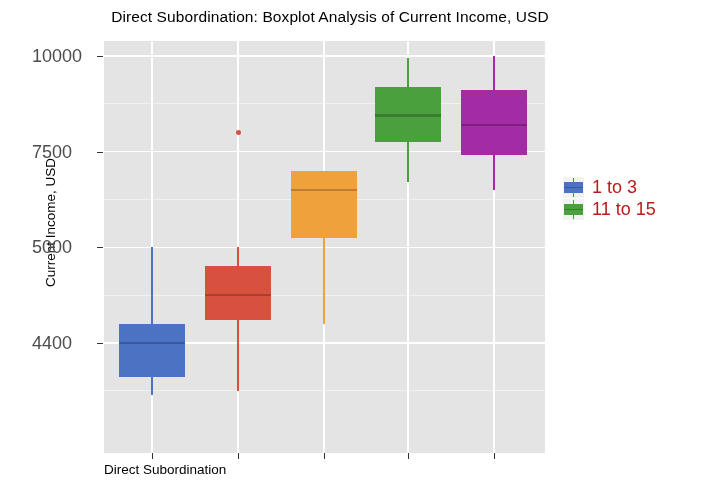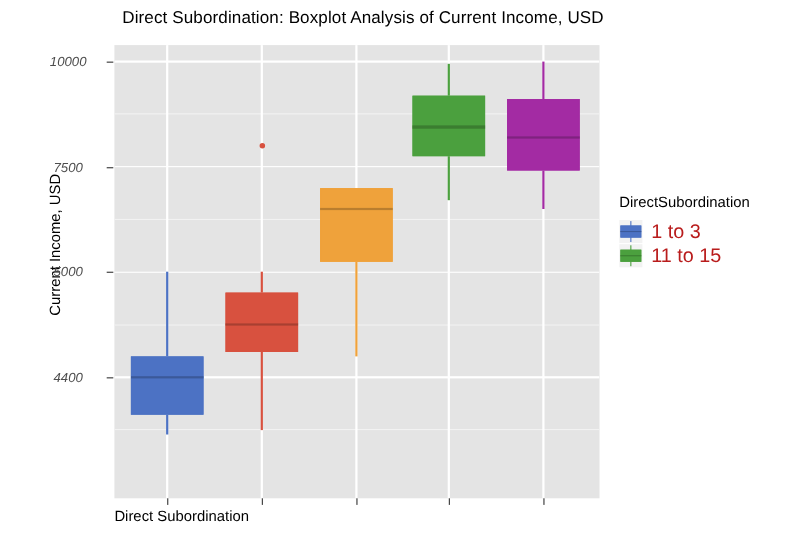--- a/index.html
+++ b/index.html
@@ -44,26 +44,25 @@
     font-size: 13.5px;
     color: #000000;
     transform: rotate(-90deg);
     transform-origin: center center;
     white-space: nowrap;
   }
   .y-tick-label {
     position: absolute;
     right: 0;
     width: 60px;
-    text-align: center;
-    font-size: 12px;
+    text-align: left;
+    font-size: 18px;
     color: #4d4d4d;
     transform: translateY(-50%);
     white-space: nowrap;
-    font-style: italic;
   }
   #y-tick-labels {
     position: absolute;
     left: 28px;
     top: 0;
     width: 64px;
     height: 491px;
   }
   .y-tick-mark {
     position: absolute;
@@ -273,21 +272,20 @@
         <div class="whisker-line" style="top: 15px; height: 34.44px; background: rgb(163, 43, 163);"></div>
         <div class="whisker-line" style="top: 114.493px; height: 34.44px; background: rgb(163, 43, 163);"></div>
         <div class="box-rect" style="top: 49.44px; height: 65.0533px; background: rgb(163, 43, 163); border-color: rgb(163, 43, 163);"></div>
         <div class="median-line" style="top: 82.58px; background: rgb(127, 34, 127);"></div>
       </div>
     </div>
 
   <div id="x-axis-title">Direct Subordination</div>
 
   <div id="legend">
-    <div id="legend-title">DirectSubordination</div>
     <div id="legend-items">
         <div class="legend-row">
           <div class="legend-key">
             <div class="lk-whisker" style="background: rgb(76, 114, 196);"></div>
             <div class="lk-box" style="background: rgb(76, 114, 196); border-color: rgb(76, 114, 196);"></div>
             <div class="lk-median" style="background: rgb(59, 89, 153);"></div>
           </div>
           <span class="legend-label">1 to 3</span>
         </div>
         <div class="legend-row">

